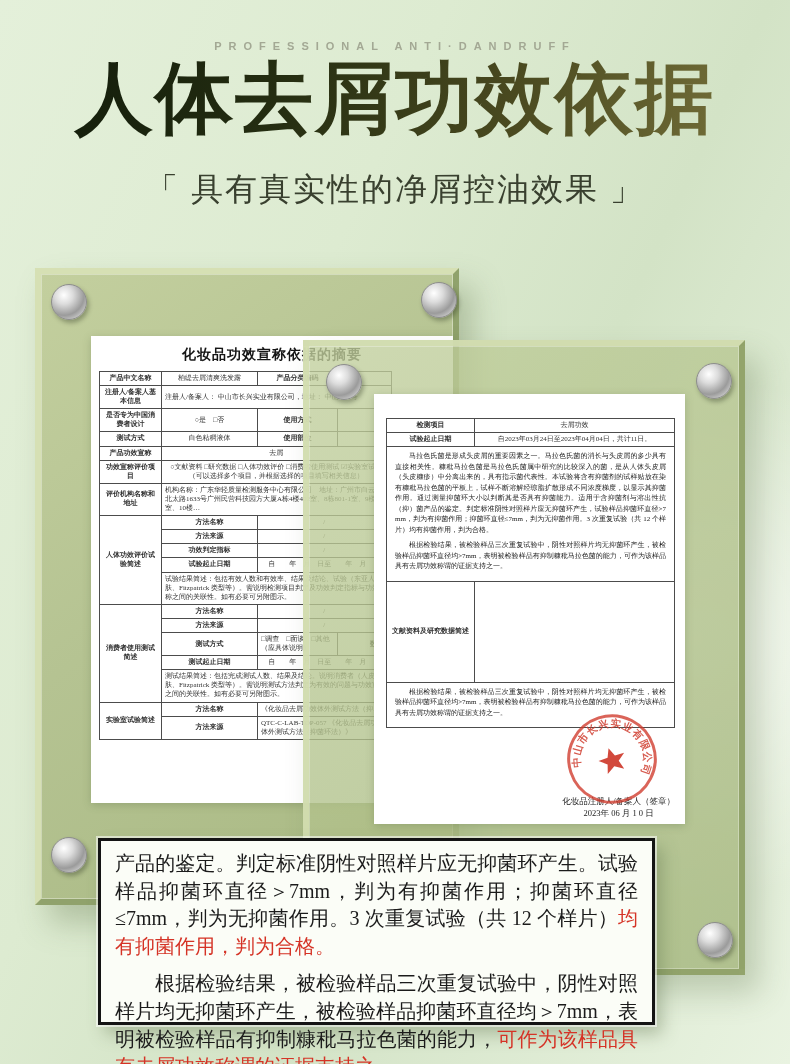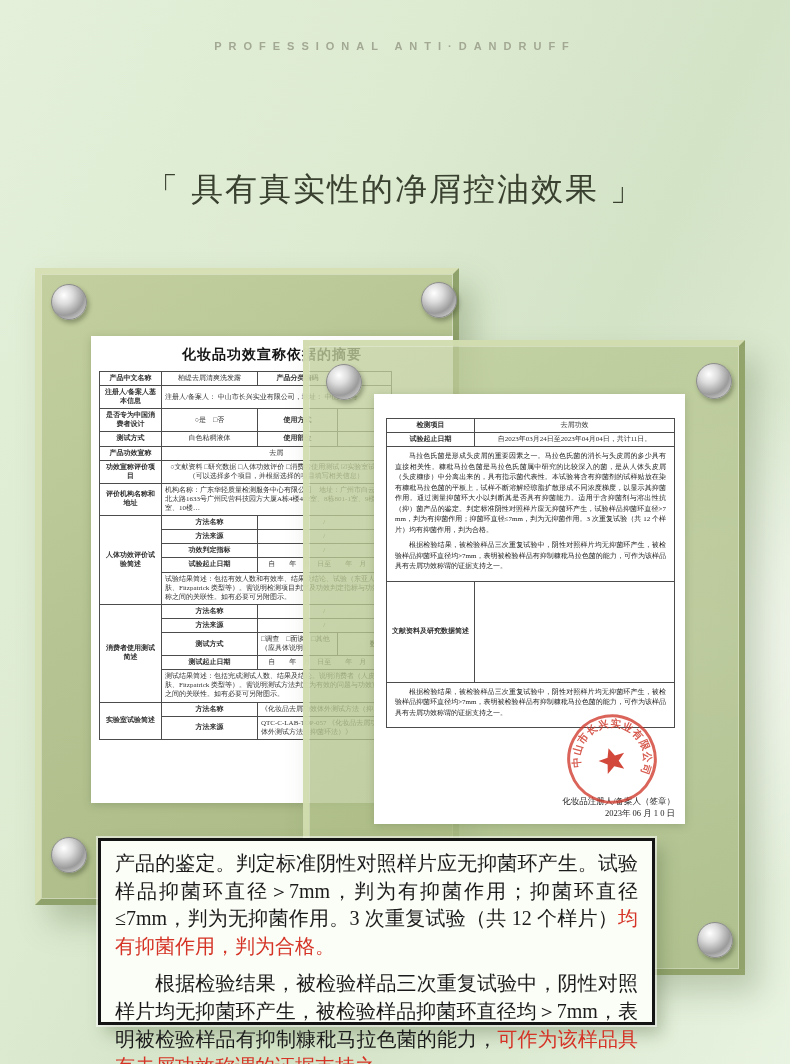--- a/index.html
+++ b/index.html
@@ -62,21 +62,21 @@
     color:#333;overflow:hidden;word-break:break-all;
   }
   td.lbl{text-align:center;font-weight:600;color:#1e1e1e;}
   td.val{text-align:center;}
   td.txt{text-align:left;}
   .t-right td{font-size:8px;padding:3px 4px;}
   .t-right td.pcell{padding:4px 8px;}
   .t-right p{margin:0 0 5px;text-indent:2em;text-align:justify;line-height:1.5;color:#222;}
   .t-right td.lit{height:96px;vertical-align:middle;}
   .sign-row{
-    position:absolute;right:10px;bottom:4px;text-align:right;
+    position:absolute;right:10px;bottom:4px;text-align:center;
     font-size:8.5px;color:#222;line-height:1.5;
   }
   .stamp{position:absolute;left:191px;top:318px;width:94px;height:94px;transform:rotate(-18deg);opacity:.92;}
   .stamp circle{stroke:var(--stamp-red);}
   .stamp .star{fill:var(--stamp-red);}
   .stamp text{fill:var(--stamp-red);font-size:11px;font-weight:700;letter-spacing:1px;}
   
   .bottom-box{
     position:absolute;left:98px;top:838px;width:557px;height:187px;box-sizing:border-box;
     background:#fbfdf7;border:3px solid #141414;padding:9px 14px 6px;
@@ -86,20 +86,21 @@
   .bottom-box p{margin:0 0 10px;text-align:justify;}
   .bottom-box p.indent{text-indent:2em;}
   .red{color:var(--accent-red);}
 </style>
 </head>
 <body>
 
 <div class="page">
 
   <div class="eyebrow">PROFESSIONAL ANTI·DANDRUFF</div>
+  <h1 class="big-title">人体去屑功效依据</h1>
   <div class="subtitle">「 具有真实性的净屑控油效果 」</div>
 
   <div class="panel panel-left">
     <span class="screw" style="left:10px;top:10px"></span>
     <span class="screw" style="left:380px;top:8px"></span>
     <span class="screw" style="left:10px;top:563px"></span>
     <span class="screw" style="left:380px;top:563px"></span>
 
     <div class="doc doc-left">
       <div class="doc-title">化妆品功效宣称依据的摘要</div>

